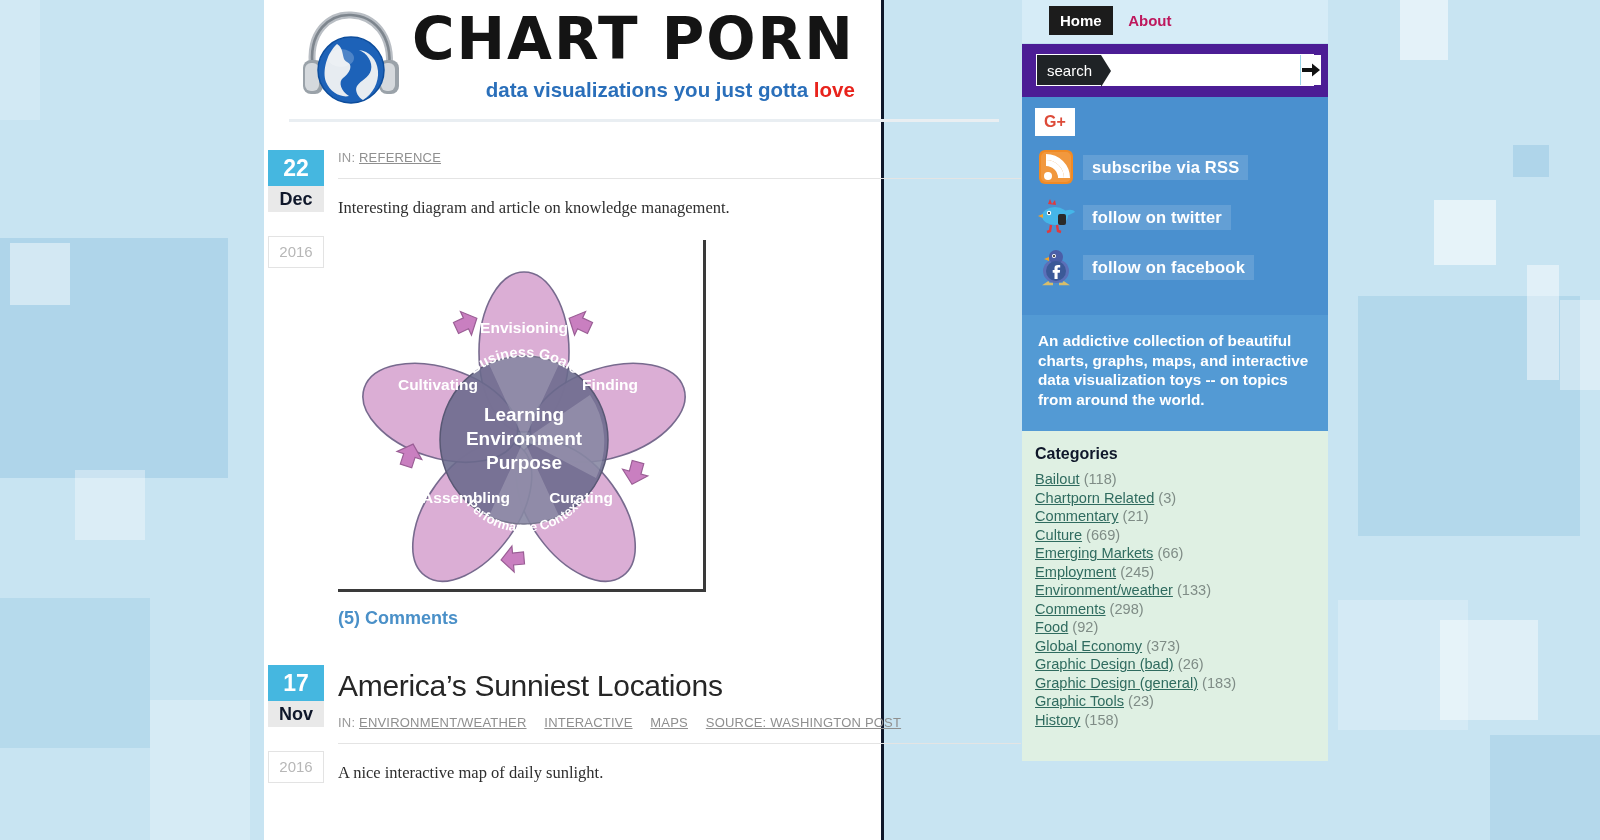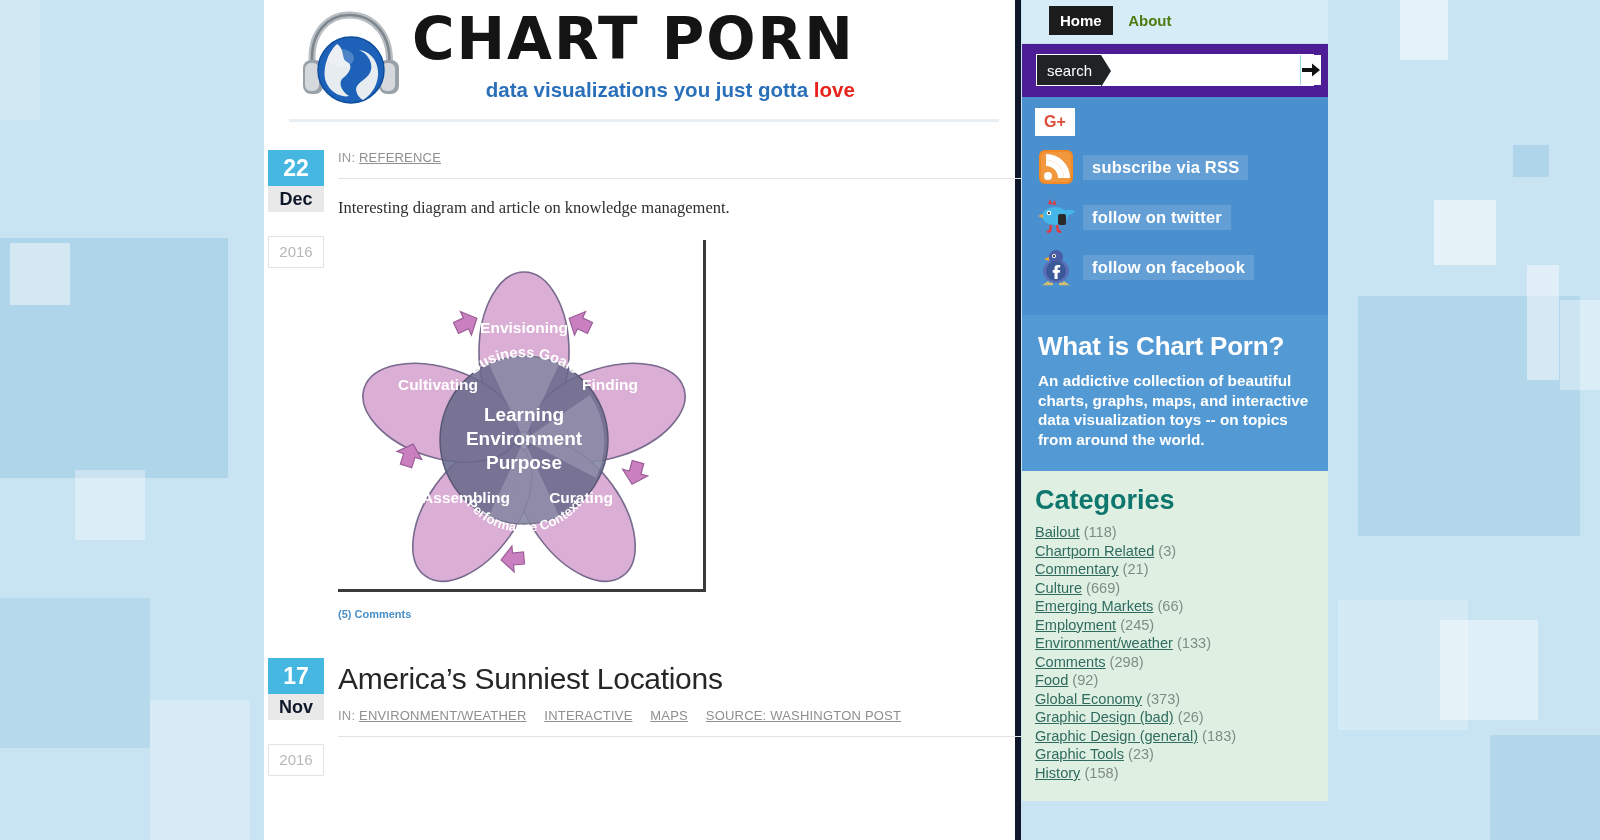--- a/index.html
+++ b/index.html
@@ -16,23 +16,23 @@
   #bg .sq { position:absolute; }
 
   
   #page {
     position:absolute; left:264px; top:0; width:1064px; height:840px;
     z-index:2;
   }
 
   
   #content {
-    position:absolute; left:0; top:0; width:757px; height:840px;
+    position:absolute; left:0; top:0; width:620px; height:840px;
     background:#ffffff;
-    border-right:6px solid #0f172a;
+    border-right:3px solid #0f172a;
   }
 
   
   #header { position:relative; height:128px; }
   #logo-globe {
     position:absolute; left:33px; top:8px; width:105px; height:105px;
   }
   #logo-text {
     position:absolute; left:148px; top:7px;
   }
@@ -105,21 +105,21 @@
     margin-top:13px; height:1px; background:#e4e4e4;
     width:683px;
   }
   .post-excerpt {
     margin-top:19px;
     font-family:"Liberation Serif", serif;
     font-size:16.5px; color:#2e2e2e;
   }
   .comments-link {
     display:inline-block; margin-top:16px;
-    color:#4a90c8; font-size:11px; font-weight:bold;
+    color:#4a90c8; font-size:18px; font-weight:bold;
     text-decoration:none;
   }
 
   
   .figure-wrap { margin-top:22px; position:relative; width:368px; height:352px; }
   .figure-frame {
     position:absolute; left:0; top:0; width:368px; height:352px;
     border-right:3px solid #3a3a3a;
     border-bottom:3px solid #3a3a3a;
   }
@@ -129,21 +129,21 @@
     position:absolute; left:758px; top:0; width:306px; height:840px;
   }
   #navbar {
     height:44px; background:#d6ecf7; position:relative;
     border-bottom:1px solid #c3dff0;
   }
   .nav-item {
     display:inline-block;
     font-family:"Liberation Sans", sans-serif;
     font-weight:bold; font-size:15px;
-    color:#4d7c0f;
+    color:#be185d;
     padding:6px 11px;
     margin-top:6px;
   }
   .nav-item.active { background:#1c1c1c; color:#ffffff; }
   #nav-inner { padding-left:27px; }
 
   #blue-panel {
     background:#4a90cf;
     padding:0 0 20px 0;
     position:relative;
@@ -212,23 +212,23 @@
   #about-panel p {
     margin:0; color:#ffffff;
     font-family:"Liberation Sans", sans-serif;
     font-size:15.3px; font-weight:bold; line-height:19.6px;
   }
 
   #cat-panel {
     background:#dff0e3; padding:14px 18px 10px 13px; min-height:330px;
   }
   #cat-panel h2 {
-    margin:0 0 7px 0; color:#0f766e;
-    font-family:"Liberation Sans", sans-serif;
-    font-size:27px; font-weight:bold;
+    margin:0 0 7px 0; color:#0f172a;
+    font-family:"Liberation Sans", sans-serif;
+    font-size:16px; font-weight:bold;
   }
   .cat-row { font-size:14.6px; line-height:18.5px; color:#6d7a72;
     font-family:"Liberation Sans", sans-serif; }
   .cat-row a { color:#2f6b5f; text-decoration:underline; }
   .cat-count { color:#7f8c86; }
 </style>
 </head>
 <body>
 
 <div id="bg">
@@ -391,20 +391,21 @@
       <div class="post-meta">
         <span class="in">IN:</span>
         <a href="#">ENVIRONMENT/WEATHER</a>
         <a href="#">INTERACTIVE</a>
         <a href="#">MAPS</a>
         <a href="#">SOURCE: WASHINGTON POST</a>
       </div>
 
       <div class="post-sep"></div>
 
+      <div class="post-excerpt">A nice interactive map of daily sunlight.</div>
     </div>
 
   </div>
 
   <div id="sidebar">
 
     <div id="navbar">
       <div id="nav-inner">
         <span class="nav-item active">Home</span>
         <span class="nav-item">About</span>
@@ -464,21 +465,20 @@
             <circle cx="21" cy="25" r="10" fill="#3b5998"></circle>
             <path d="M23 19 C20.5 19 19.5 20.3 19.5 22 L19.5 24 L17.7 24 L17.7 26.8 L19.5 26.8 L19.5 33 L22.6 33 L22.6 26.8 L24.8 26.8 L25.1 24 L22.6 24 L22.6 22.6 C22.6 21.9 22.8 21.6 23.6 21.6 L25.2 21.6 L25.2 19 Z" fill="#ffffff"></path>
             <path d="M14 36 L11 38 L18 38 M28 36 L31 38 L24 38" stroke="#d8bd6a" stroke-width="2.4" fill="none"></path>
           </svg>
           <span class="social-label">follow on facebook</span>
         </div>
       </div>
     </div>
 
     <div id="about-panel">
-      <h2>What is Chart Porn?</h2>
       <p>An addictive collection of beautiful charts, graphs, maps, and interactive data visualization toys -- on topics from around the world.</p>
     </div>
 
     <div id="cat-panel">
       <h2>Categories</h2>
       <div id="cat-list">
           <div class="cat-row"><a href="#">Bailout</a><span class="cat-count"> (118)</span></div>
           <div class="cat-row"><a href="#">Chartporn Related</a><span class="cat-count"> (3)</span></div>
           <div class="cat-row"><a href="#">Commentary</a><span class="cat-count"> (21)</span></div>
           <div class="cat-row"><a href="#">Culture</a><span class="cat-count"> (669)</span></div>

